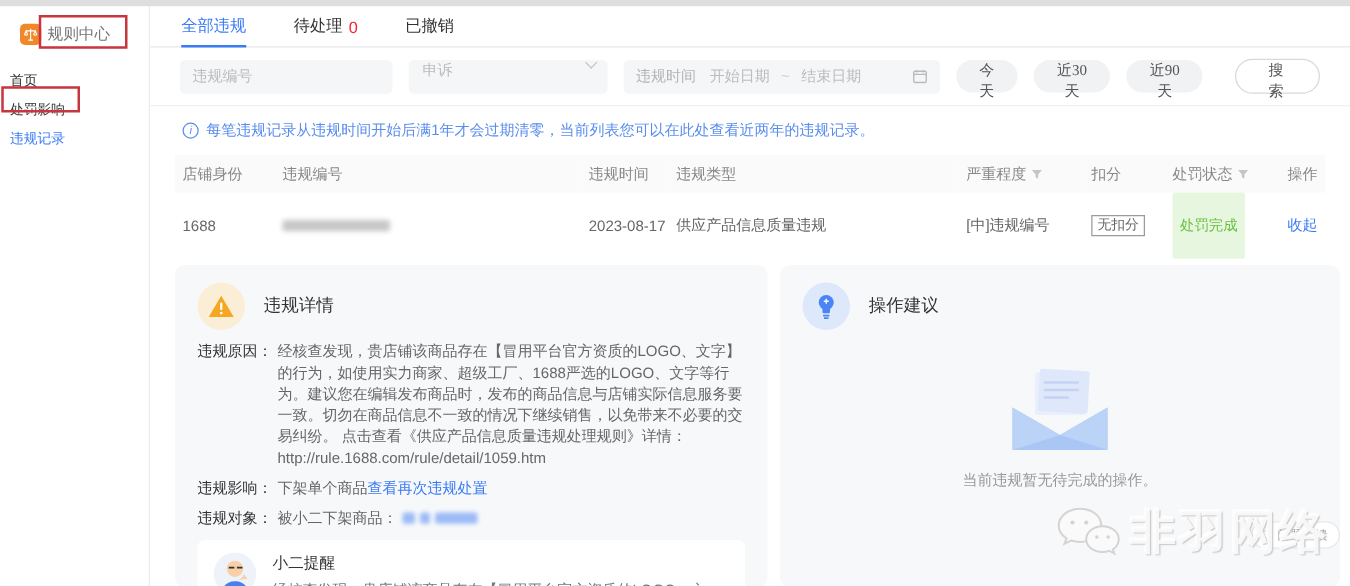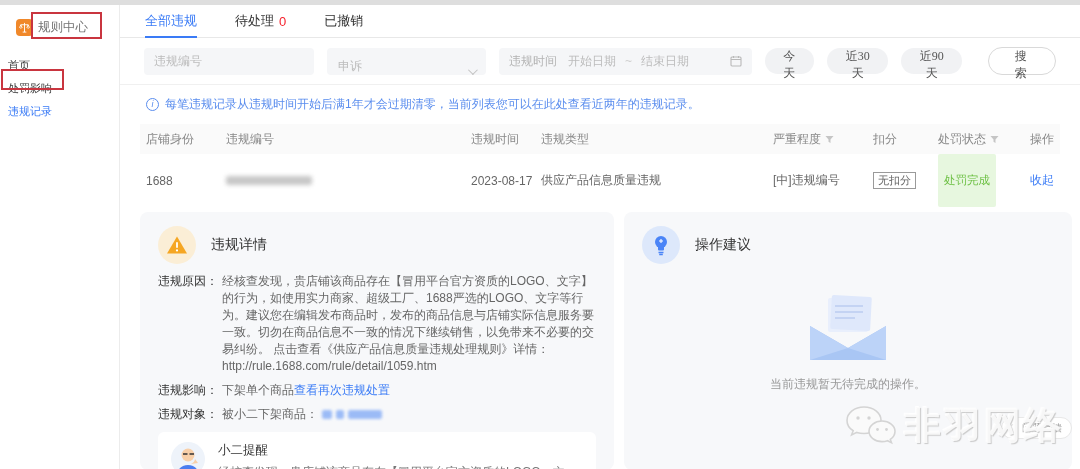--- a/index.html
+++ b/index.html
@@ -27,21 +27,21 @@
 
   .tabs { display:flex; align-items:center; height:33px; padding-left:25px; border-bottom:1px solid #e8e8e8; gap:38px; }
   .tab { position:relative; font-size:13px; color:#333; height:33px; display:flex; align-items:center; cursor:pointer; }
   .tab.active { color:#3a7bf6; }
   .tab.active::after { content:""; position:absolute; left:0; right:0; bottom:0; height:2px; background:#3a7bf6; }
   .tab .badge-num { color:#f5222d; margin-left:5px; }
 
   .filters { display:flex; align-items:center; height:47px; padding:0 24px; gap:13px; border-bottom:1px solid #f0f0f0; }
   .f-input { width:170px; height:27px; background:#f5f6f8; border:none; border-radius:4px; padding:0 10px; font-size:12px; color:#666; font-family:inherit; }
   .f-input::placeholder { color:#bcbcbc; }
-  .f-select { width:162px; height:27px; background:#f5f6f8; border-radius:4px; display:flex; align-items:flex-end; justify-content:space-between; padding:0 11px; font-size:12px; color:#bcbcbc; cursor:pointer; }
+  .f-select { width:162px; height:27px; background:#f5f6f8; border-radius:4px; display:flex; align-items:flex-start; justify-content:space-between; padding:0 11px; font-size:12px; color:#bcbcbc; cursor:pointer; }
   .chevron { width:7px; height:7px; border-right:1.4px solid #c3c3c3; border-bottom:1.4px solid #c3c3c3; transform:rotate(45deg) translateY(-2px); }
   .f-range { width:258px; height:27px; background:#f5f6f8; border-radius:4px; display:flex; align-items:center; padding:0 10px; font-size:12px; color:#bcbcbc; gap:9px; }
   .f-range .rng-lbl { color:#b4b4b4; margin-right:2px; }
   .f-range .sep { color:#cfcfcf; }
   .f-range .cal { margin-left:auto; display:flex; }
   .quick-btn { height:26px; padding:0 13px; background:#f1f2f4; border:none; border-radius:14px; font-size:12px; color:#555; cursor:pointer; font-family:Liberation Serif, serif; }
   .spacer { flex:1; }
   .search-btn { height:28px; padding:0 15px; background:#fff; border:1px solid #d9d9d9; border-radius:15px; font-size:12px; color:#555; letter-spacing:3px; cursor:pointer; font-family:inherit; }
 
   .notice { display:flex; align-items:center; gap:6px; padding:11px 24px 9px 26px; font-size:12px; color:#5a8dee; }

